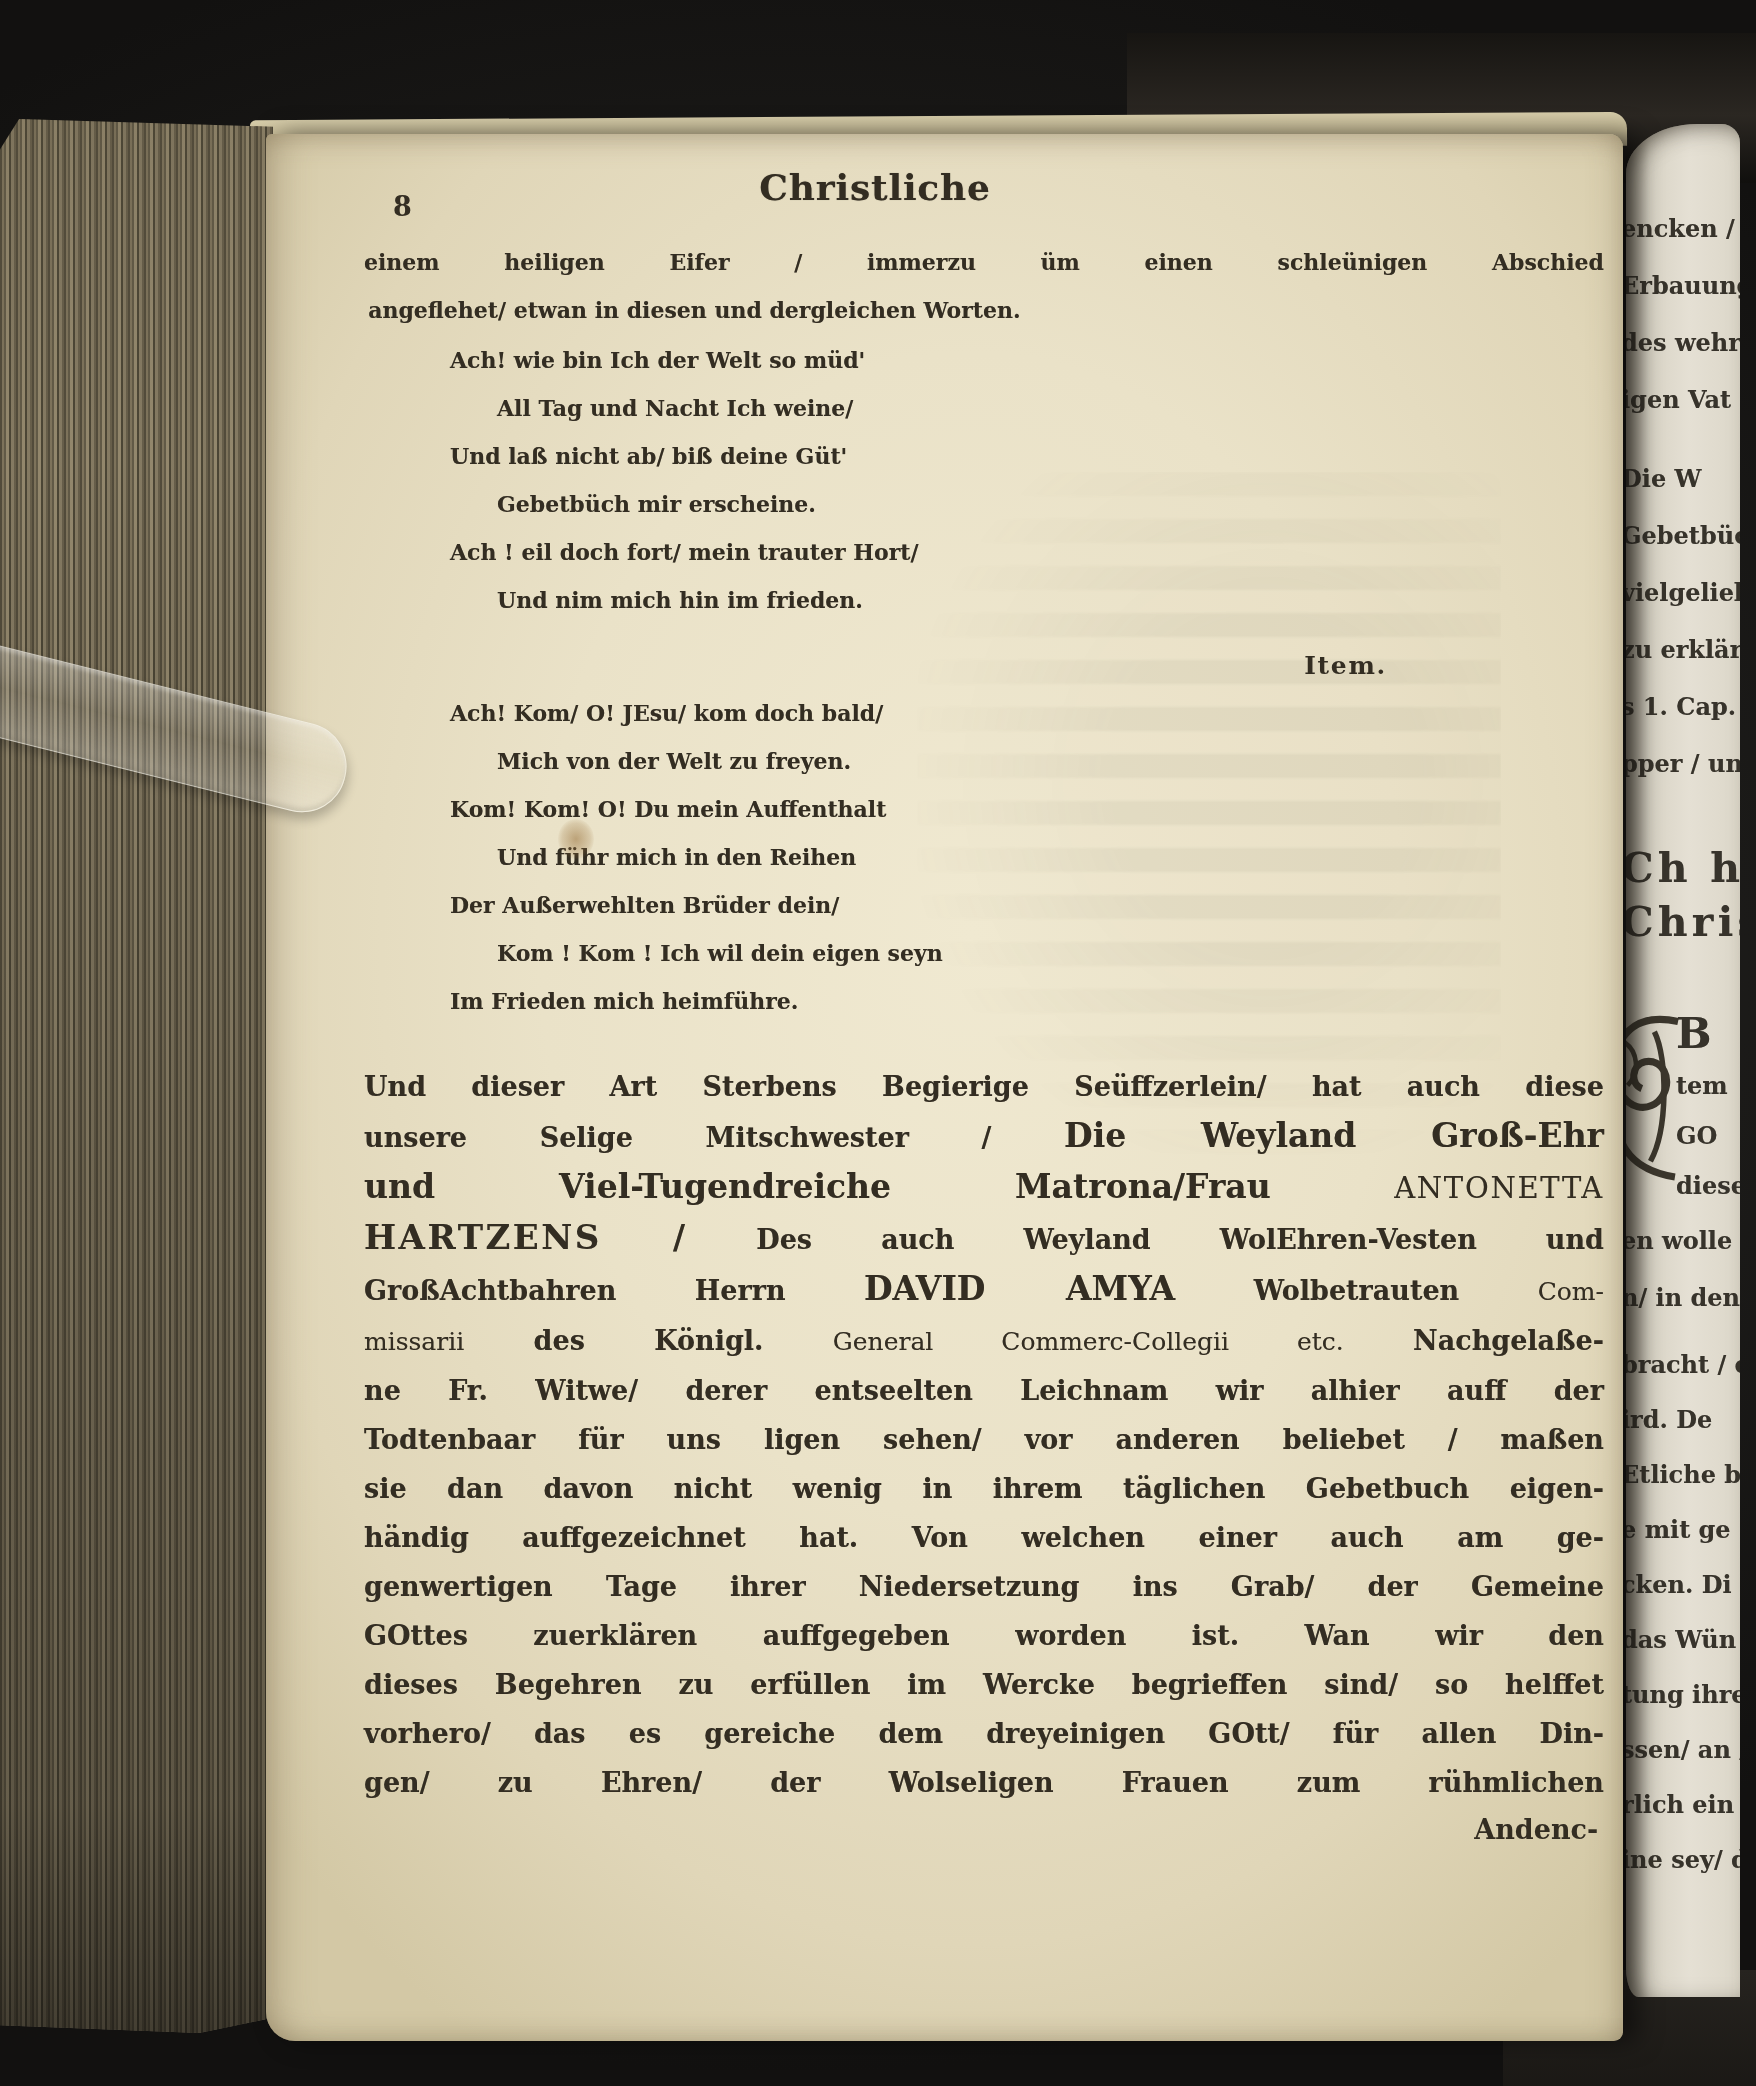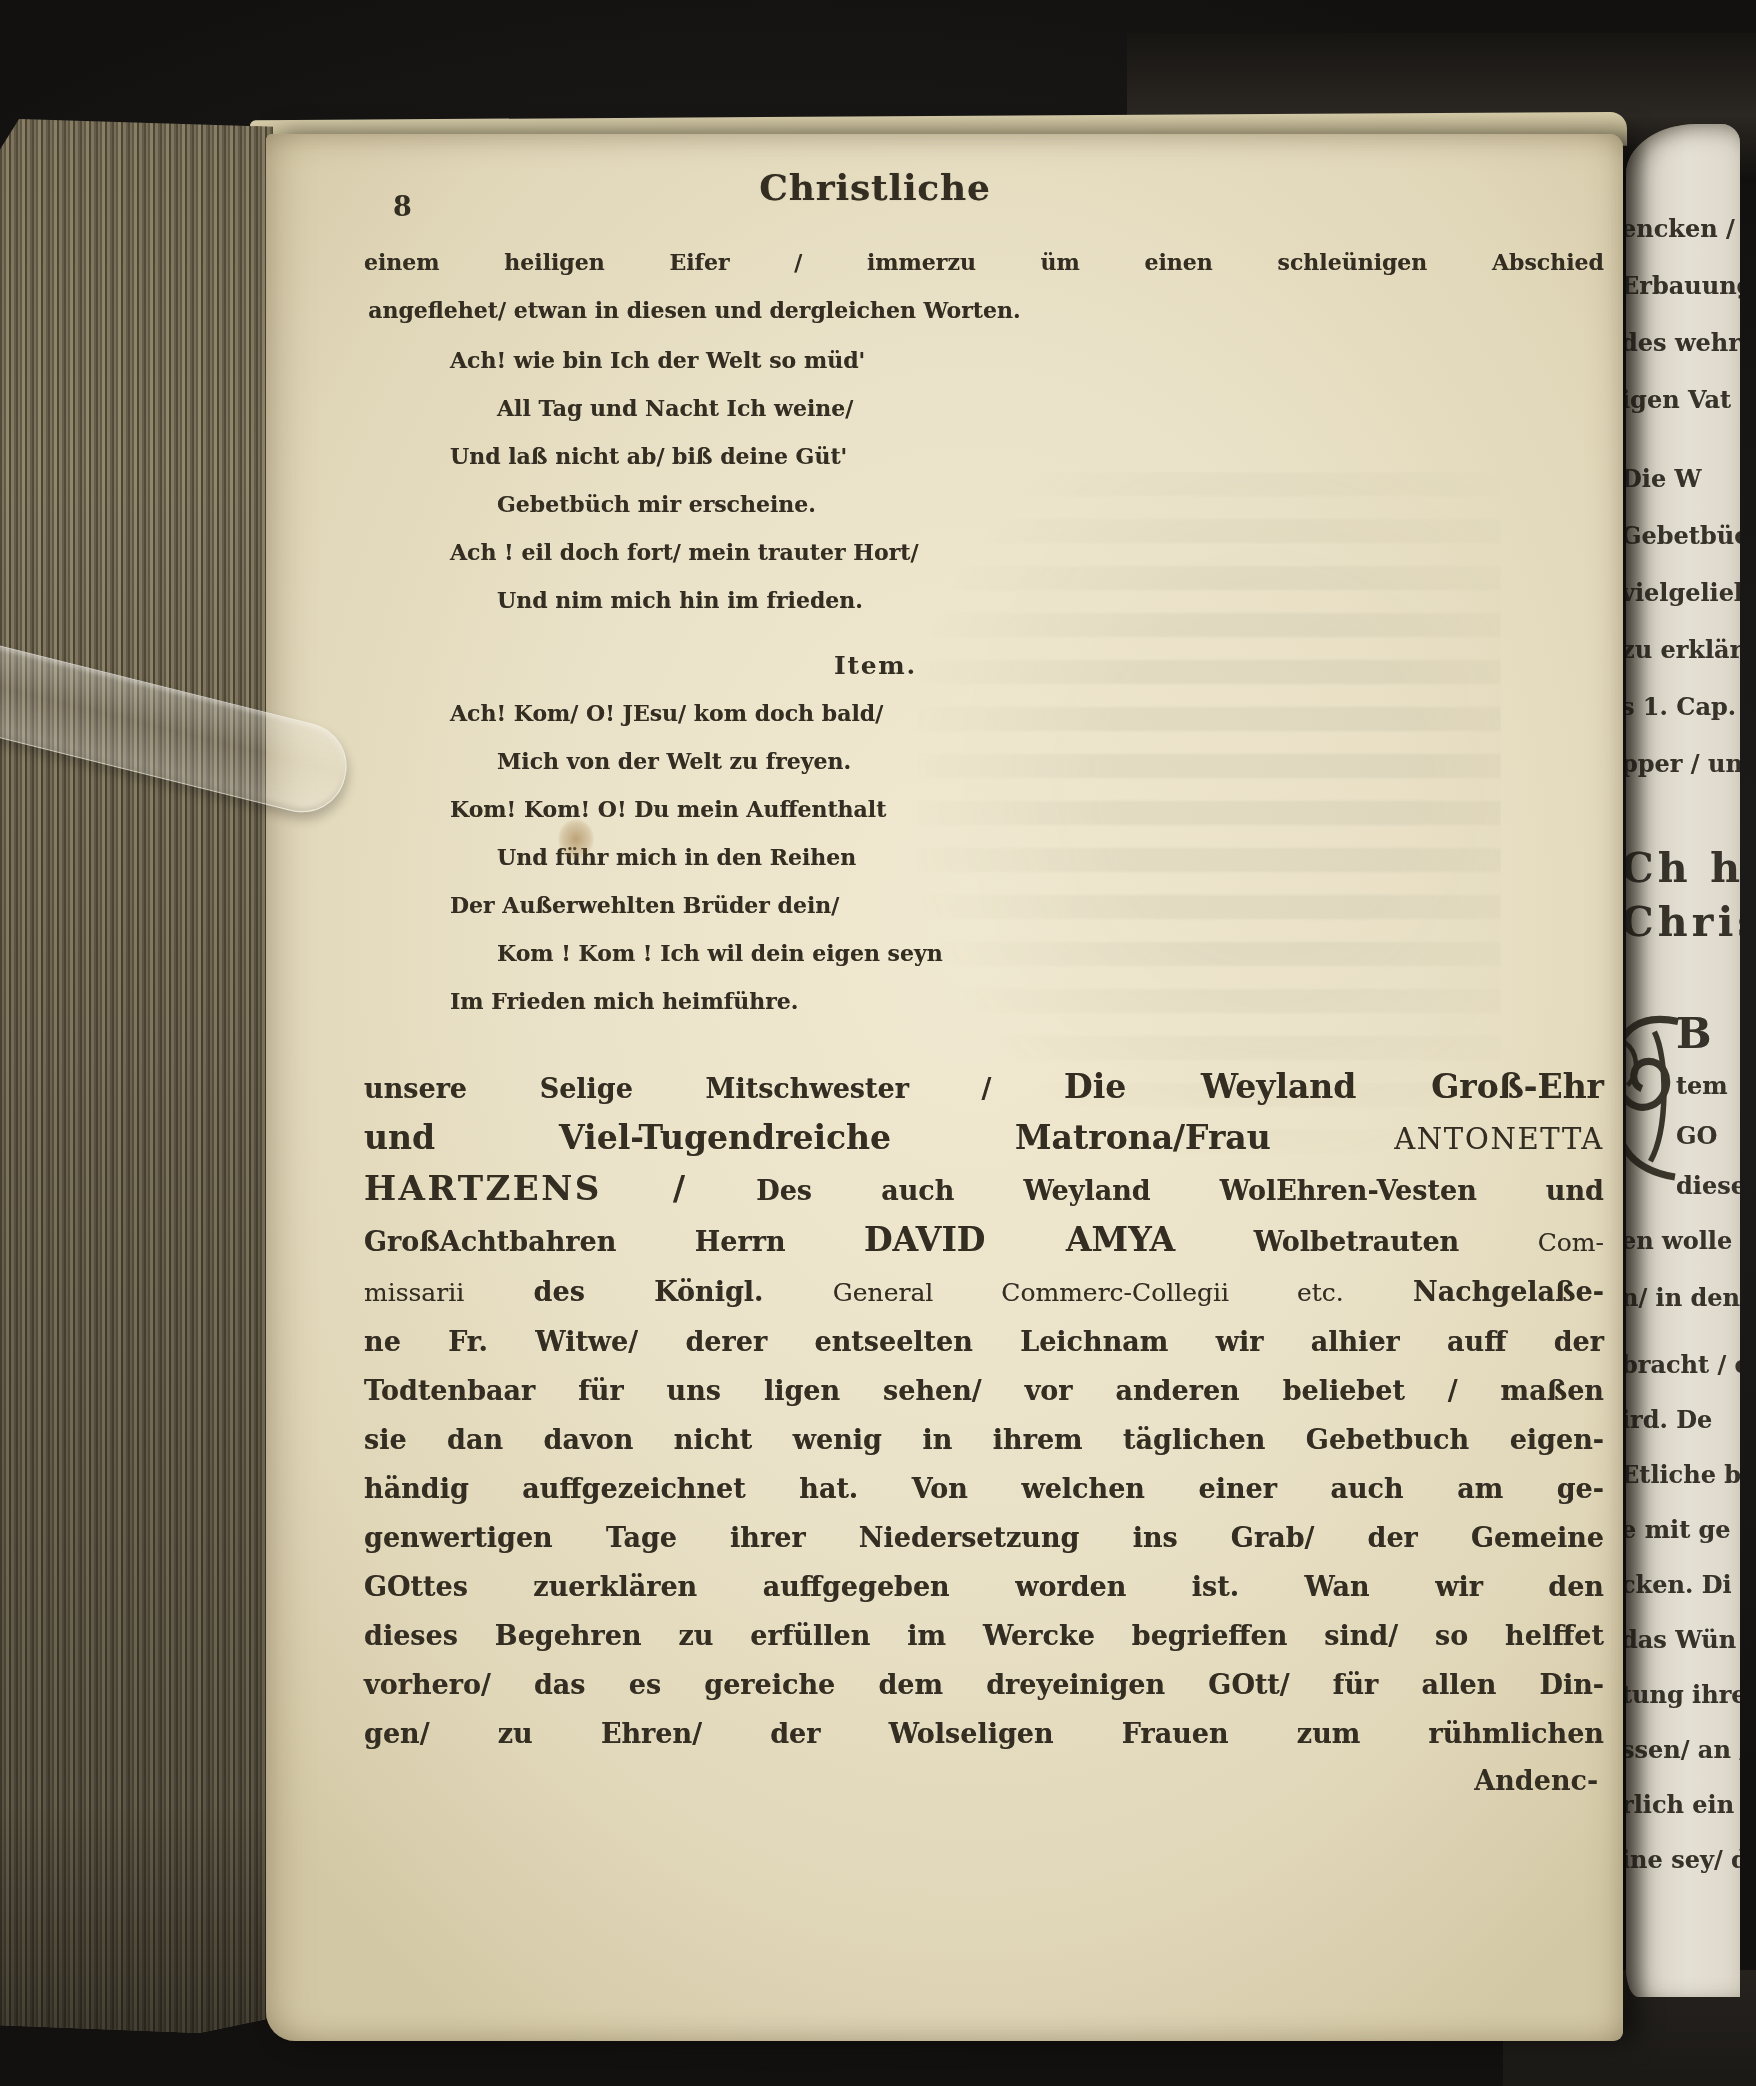--- a/index.html
+++ b/index.html
@@ -38,21 +38,21 @@
   .running-title{position:absolute;left:511px;top:3.3px;transform:translateX(-50%);
     font-size:36px;font-weight:bold;letter-spacing:0.8px;white-space:nowrap;
     text-shadow:0 0 0.8px rgba(51,45,34,0.45);}
   .body-line{font-size:22px;font-weight:bold;line-height:48px;white-space:nowrap;
     text-shadow:0 0 0.4px rgba(51,45,34,0.4);}
   .intro-block{margin-top:2.5px;}
   .intro-block .body-line{white-space:normal;text-align:justify;text-align-last:justify;}
   .intro-block .body-line:last-child{text-align-last:left;padding-left:4.2px;}
   .verse-block{margin-top:2px;padding-left:86px;}
   .verse-block .body-line:nth-child(even){padding-left:47px;}
-  .item-wrap{width:1023px;text-align:center;margin-top:27px;}
+  .item-wrap{width:1023px;text-align:right;margin-top:27px;}
   .item-heading{display:inline-block;font-size:25px;font-weight:bold;letter-spacing:1.7px;}
   .verse-block-2{margin-top:9.2px;}
   .prose-block{margin-top:37px;}
   .prose-line{font-size:27px;font-weight:bold;line-height:49px;text-align:justify;text-align-last:justify;
     text-shadow:0 0 0.4px rgba(51,45,34,0.4);}
   .seg-n{font-size:27px;font-weight:bold;}
   .seg-lg{font-size:33px;font-weight:bold;}
   .seg-xl{font-size:34px;font-weight:bold;letter-spacing:2.5px;}
   .seg-caps{font-size:29px;font-weight:normal;letter-spacing:1.7px;}
   .seg-rom{font-size:25px;font-weight:normal;}
@@ -137,20 +137,21 @@
           <div class="body-line">Ach! Kom/ O! JEsu/ kom doch bald/</div>
           <div class="body-line">Mich von der Welt zu freyen.</div>
           <div class="body-line">Kom! Kom! O! Du mein Auffenthalt</div>
           <div class="body-line">Und führ mich in den Reihen</div>
           <div class="body-line">Der Außerwehlten Brüder dein/</div>
           <div class="body-line">Kom ! Kom !  Ich wil dein eigen seyn</div>
           <div class="body-line">Im Frieden mich heimführe.</div>
         </div>
 
       <div class="prose-block">
+          <div class="prose-line"><span class="seg-n">Und dieser Art Sterbens Begierige Seüffzerlein/ hat auch diese</span></div>
           <div class="prose-line"><span class="seg-n">unsere Selige Mitschwester / </span><span class="seg-lg">Die Weyland Groß-Ehr</span></div>
           <div class="prose-line"><span class="seg-lg">und Viel-Tugendreiche Matrona/Frau</span><span class="seg-caps"> ANTONETTA</span></div>
           <div class="prose-line"><span class="seg-xl">HARTZENS</span><span class="seg-lg"> / </span><span class="seg-n">Des auch Weyland WolEhren-Vesten und</span></div>
           <div class="prose-line"><span class="seg-n">GroßAchtbahren Herrn </span><span class="seg-lg">DAVID AMYA</span><span class="seg-n"> Wolbetrauten </span><span class="seg-rom">Com-</span></div>
           <div class="prose-line"><span class="seg-rom">missarii</span><span class="seg-n"> des Königl. </span><span class="seg-rom">General Commerc-Collegii etc.</span><span class="seg-n"> Nachgelaße-</span></div>
           <div class="prose-line"><span class="seg-n">ne Fr. Witwe/  derer entseelten Leichnam wir alhier auff der</span></div>
           <div class="prose-line"><span class="seg-n">Todtenbaar für uns ligen sehen/ vor anderen beliebet /  maßen</span></div>
           <div class="prose-line"><span class="seg-n">sie dan davon nicht wenig in ihrem täglichen Gebetbuch eigen-</span></div>
           <div class="prose-line"><span class="seg-n">händig auffgezeichnet hat.   Von welchen einer auch am ge-</span></div>
           <div class="prose-line"><span class="seg-n">genwertigen Tage ihrer Niedersetzung ins Grab/ der Gemeine</span></div>

